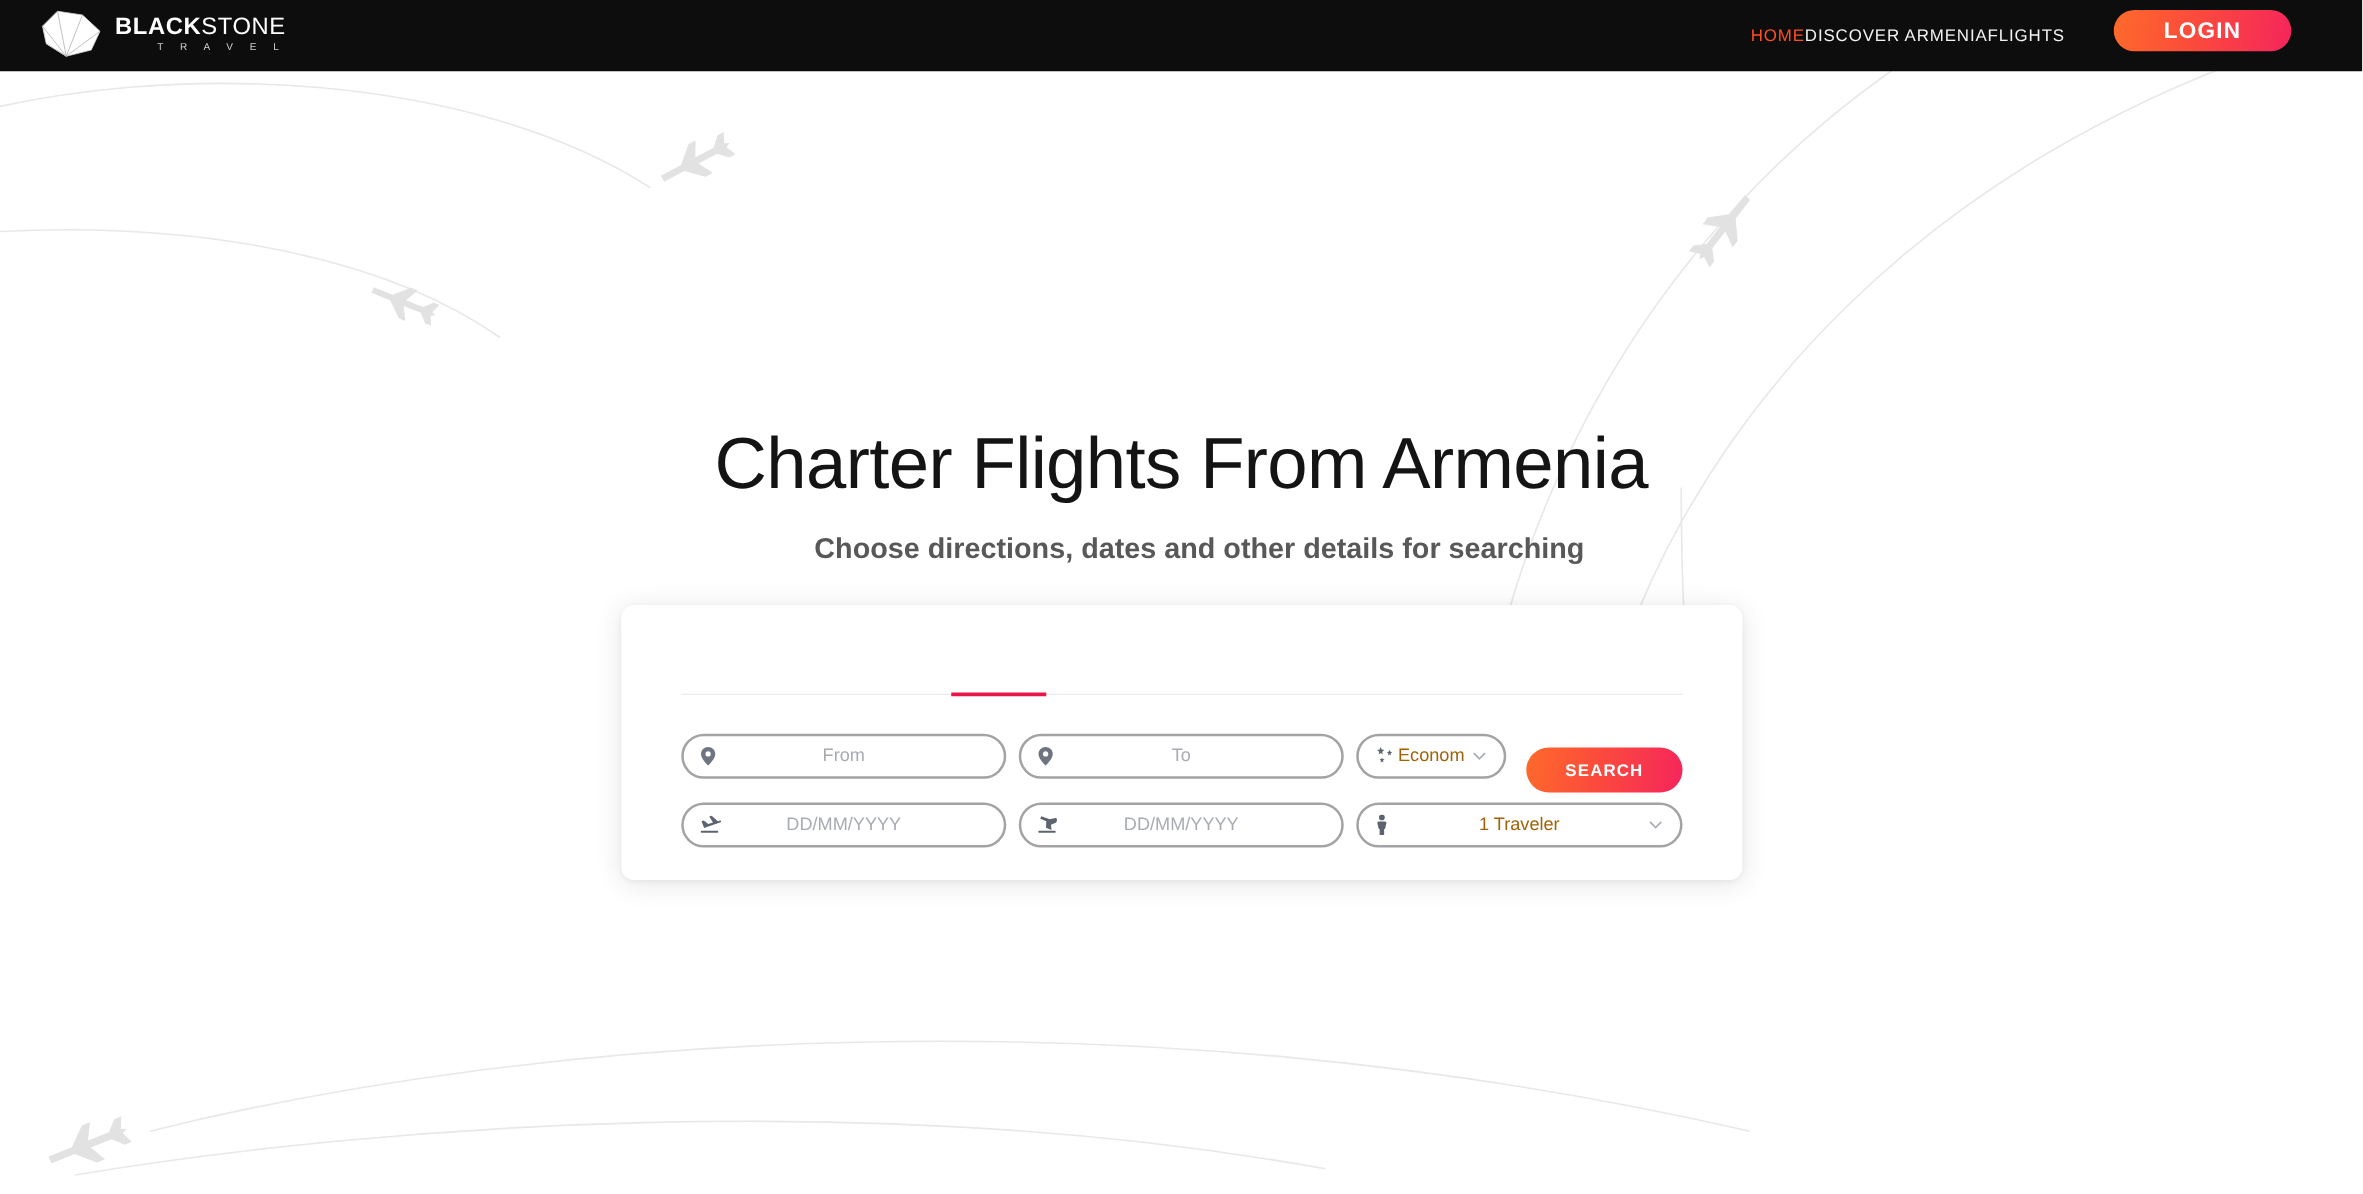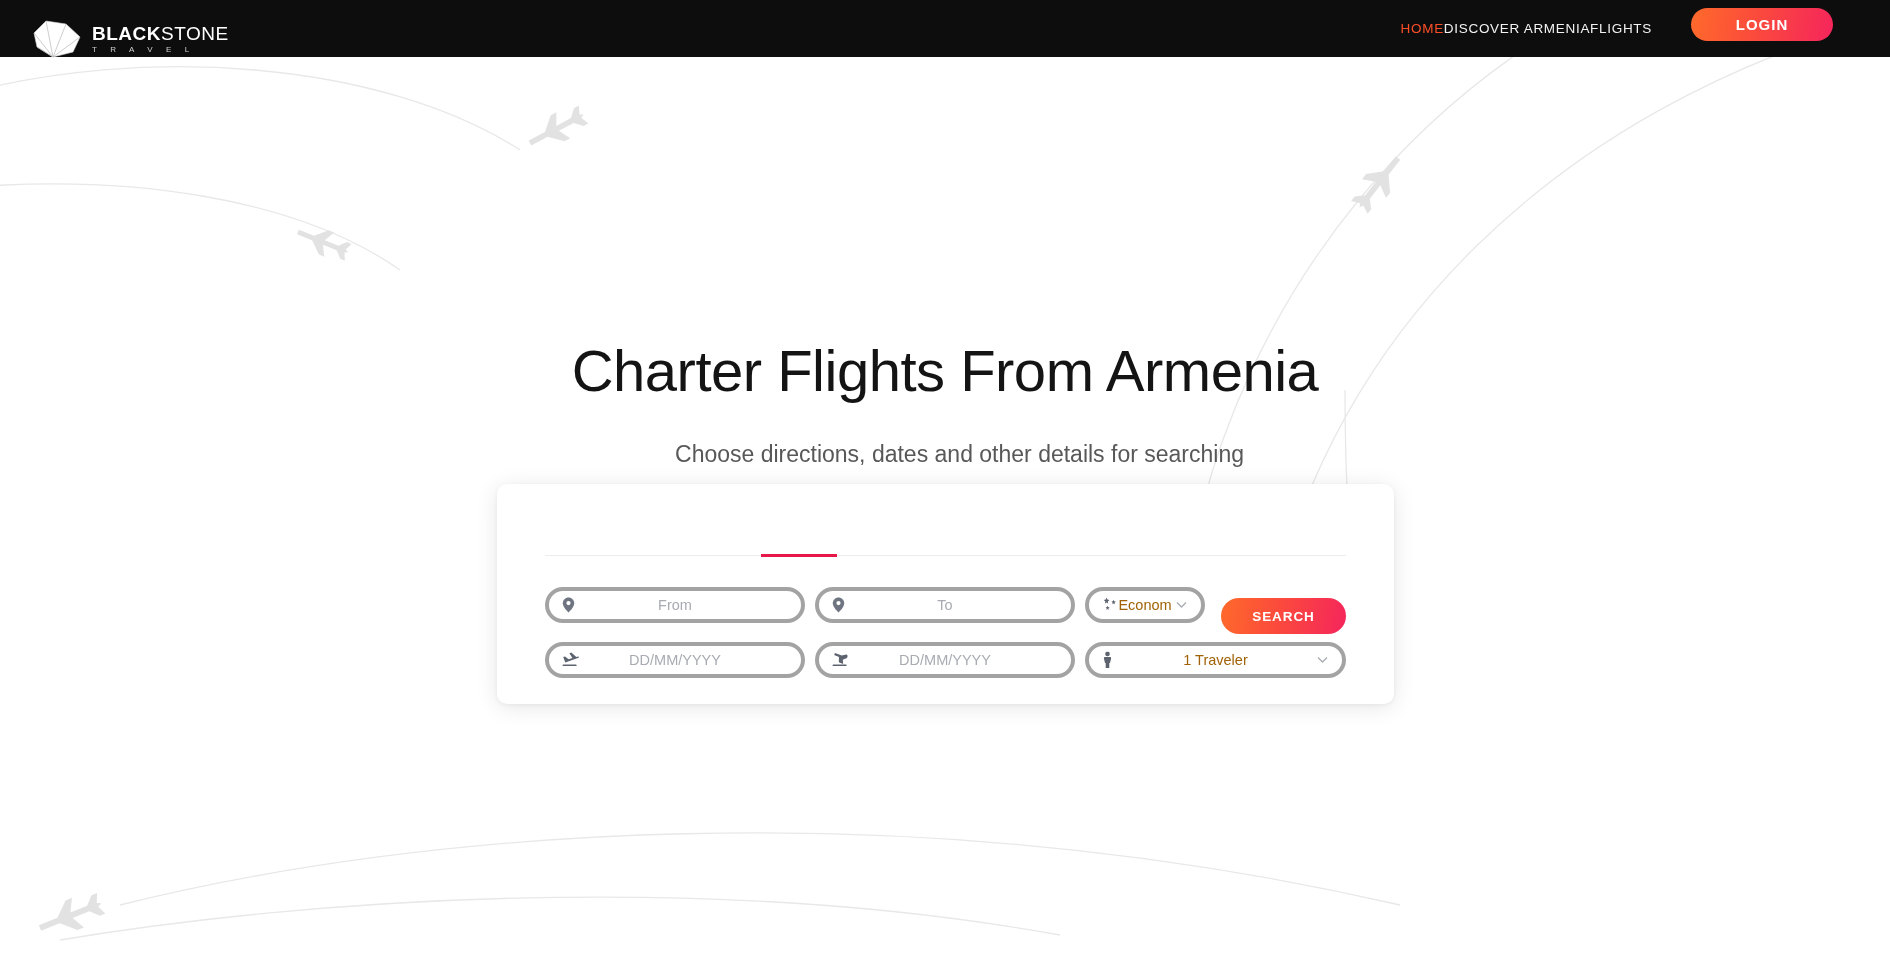--- a/index.html
+++ b/index.html
@@ -37,24 +37,25 @@
     height: 57px;
     background: #0d0d0d;
     z-index: 20;
     display: flex;
     align-items: center;
   }
 
   #logo-block {
     position: absolute;
     left: 26px;
-    top: 16px;
+    top: 4px;
     display: flex;
     align-items: center;
     height: 46px;
+    text-align: right;
   }
   #logo-mark { width: 62px; height: 44px; display: block; }
   #logo-text {
     margin-left: 4px;
     display: flex;
     flex-direction: column;
     justify-content: center;
     line-height: 1;
   }
   .logo-word {
@@ -94,21 +95,21 @@
   #login-button {
     position: absolute;
     right: 57px;
     top: 8px;
     width: 142px;
     height: 33px;
     border: none;
     border-radius: 18px;
     background: linear-gradient(100deg, #ff6a2b 0%, #fb4b3c 45%, #f5255c 100%);
     color: #ffffff;
-    font-size: 15px;
+    font-size: 18px;
     font-weight: 700;
     letter-spacing: 1px;
     cursor: pointer;
     font-family: "Liberation Sans", sans-serif;
   }
 
   
   #hero {
     position: absolute;
     left: 0;
@@ -119,24 +120,24 @@
   }
   #hero-title {
     font-size: 58px;
     line-height: 1.08;
     font-weight: 400;
     color: #141414;
     letter-spacing: -0.5px;
     font-family: "Liberation Sans", sans-serif;
   }
   #hero-subtitle {
-    margin-top: 38px;
+    margin-top: 22px;
     font-size: 23px;
     color: #585858;
-    font-weight: 400;
+    font-weight: 700;
     padding-left: 29px;
   }
 
   
   #search-card {
     position: absolute;
     left: 497px;
     top: 484px;
     width: 897px;
     height: 220px;
@@ -179,21 +180,21 @@
     left: 48px;
     top: 71px;
     width: 801px;
     height: 1px;
     background: #ececec;
   }
 
   .field {
     position: absolute;
     height: 36px;
-    border: 4px solid #a3a3a3;
+    border: 2px solid #a3a3a3;
     border-radius: 18px;
     background: #ffffff;
     display: flex;
     cursor: pointer;
   }
   .field .fi {
     position: absolute;
     left: 13px;
     top: 50%;
     transform: translateY(-50%);

